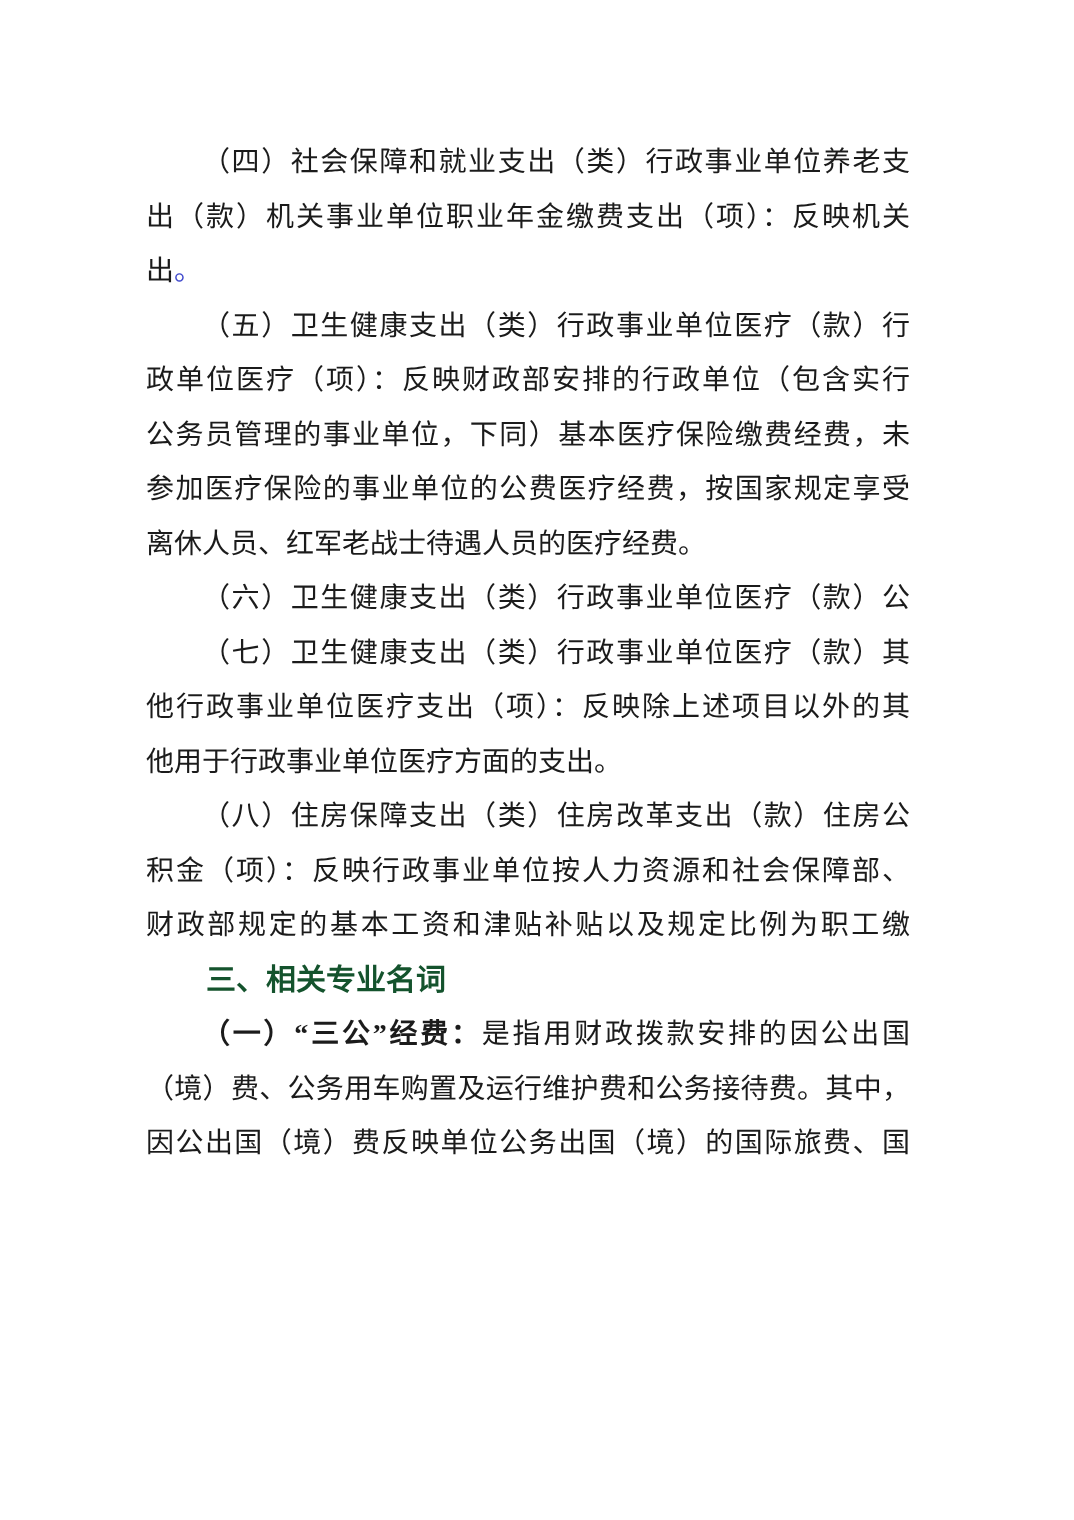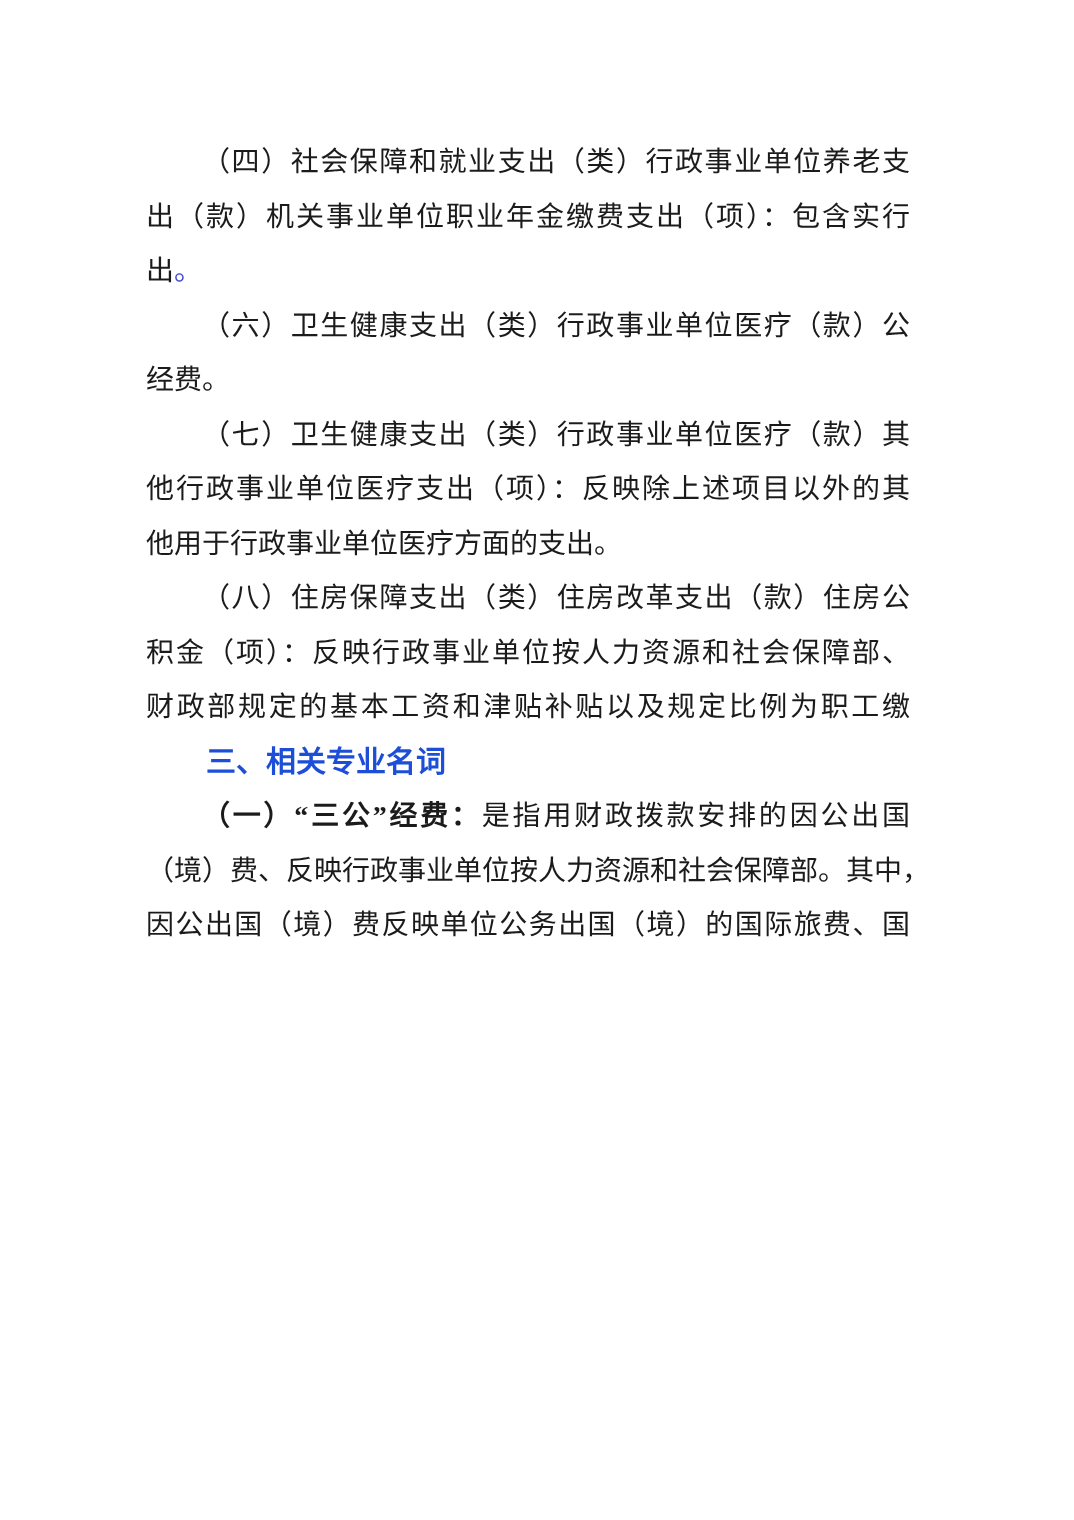--- a/index.html
+++ b/index.html
@@ -38,63 +38,69 @@
   .line.end {
     text-align: left;
     text-align-last: left;
   }
   .heading {
     height: 54.5px;
     line-height: 54.5px;
     font-size: 30px;
     font-weight: 700;
     font-family: "Liberation Sans", "DejaVu Sans", sans-serif;
-    color: #1d4ed8;
+    color: #14532d;
     text-indent: 2em;
     white-space: nowrap;
   }
   .bold-lead {
     font-weight: 700;
   }
   .blue-punct {
     color: #3f48cc;
   }
 </style>
 </head>
 <body>
 
 <div class="page">
   <div class="text-block">
 
     <div>
       <div class="line first">（四）社会保障和就业支出（类）行政事业单位养老支</div>
-      <div class="line">出（款）机关事业单位职业年金缴费支出（项）：包含实行</div>
+      <div class="line">出（款）机关事业单位职业年金缴费支出（项）：反映机关</div>
       <div class="line end"><span>出</span><span class="blue-punct">。</span></div>
     </div>
 
+    <div>
+      <div class="line first">（五）卫生健康支出（类）行政事业单位医疗（款）行</div>
+      <div class="line">政单位医疗（项）：反映财政部安排的行政单位（包含实行</div>
+      <div class="line">公务员管理的事业单位，下同）基本医疗保险缴费经费，未</div>
+      <div class="line">参加医疗保险的事业单位的公费医疗经费，按国家规定享受</div>
+      <div class="line end">离休人员、红军老战士待遇人员的医疗经费。</div>
+    </div>
 
     <div>
       <div class="line first">（六）卫生健康支出（类）行政事业单位医疗（款）公</div>
-      <div class="line end">经费。</div>
     </div>
 
     <div>
       <div class="line first">（七）卫生健康支出（类）行政事业单位医疗（款）其</div>
       <div class="line">他行政事业单位医疗支出（项）：反映除上述项目以外的其</div>
       <div class="line end">他用于行政事业单位医疗方面的支出。</div>
     </div>
 
     <div>
       <div class="line first">（八）住房保障支出（类）住房改革支出（款）住房公</div>
       <div class="line">积金（项）：反映行政事业单位按人力资源和社会保障部、</div>
       <div class="line">财政部规定的基本工资和津贴补贴以及规定比例为职工缴</div>
     </div>
 
     <div class="heading">三、相关专业名词</div>
 
     <div>
       <div class="line first"><span class="bold-lead">（一）“三公”经费：</span><span>是指用财政拨款安排的因公出国</span></div>
-      <div class="line">（境）费、反映行政事业单位按人力资源和社会保障部。其中，</div>
+      <div class="line">（境）费、公务用车购置及运行维护费和公务接待费。其中，</div>
       <div class="line">因公出国（境）费反映单位公务出国（境）的国际旅费、国</div>
     </div>
 
   </div>
 </div>
 
 </body></html>

